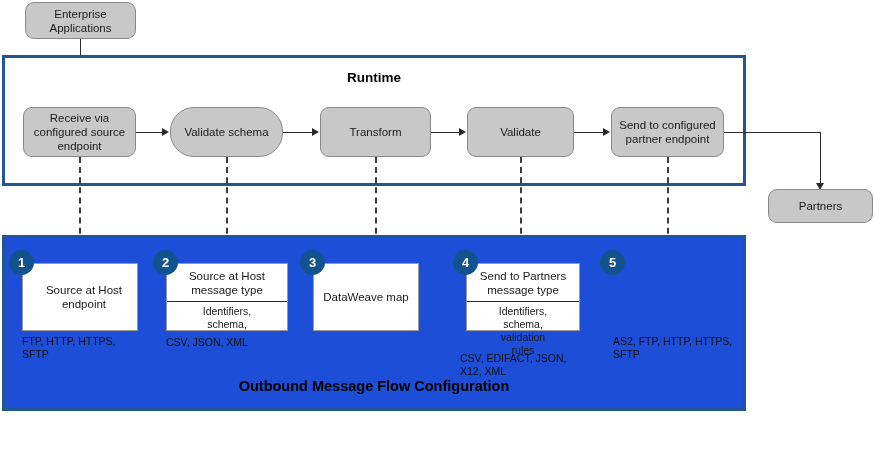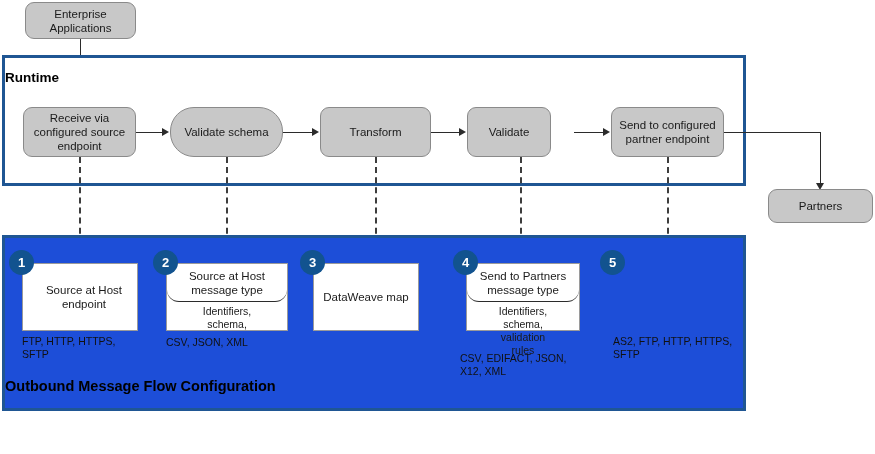--- a/index.html
+++ b/index.html
@@ -45,21 +45,21 @@
     left:2px; top:55px; width:744px; height:131px;
     background:#ffffff;
   }
   #config-frame{
     left:2px; top:235px; width:744px; height:176px;
     background:#1d4ed8;
   }
   .frame-title{
     position:absolute;
     width:100%;
-    text-align:left;
+    text-align:center;
     font-weight:bold;
     font-size:13.5px;
     color:#000000;
     left:0;
   }
   #runtime-title{top:12px;}
   #config-title{bottom:14px;font-size:14.5px;}
 
   
   .line{position:absolute;background:#2b2b2b;}
@@ -97,21 +97,20 @@
   .card-title{
     flex:1 1 auto;
     display:flex;
     align-items:center;
     justify-content:center;
     text-align:center;
     font-size:11.5px;
     line-height:14px;
     padding:3px 5px;
     box-sizing:border-box;
-    border-radius:12px;
   }
   .card-title.with-divider{
     border-bottom:1.3px solid #2b2b2b;
     flex:0 0 auto;
     min-height:38px;
   }
   .card-sub{
     flex:1 1 auto;
     display:flex;
     align-items:center;
@@ -163,21 +162,21 @@
   </div>
 
   <div class="node" style="left:170px;top:107px;width:113px;height:50px;border-radius:24px;">
     <span>Validate schema</span>
   </div>
 
   <div class="node" style="left:320px;top:107px;width:111px;height:50px;">
     <span>Transform</span>
   </div>
 
-  <div class="node" style="left:467px;top:107px;width:84px;height:50px;">
+  <div class="node" style="left:467px;top:107px;width:107px;height:50px;">
     <span>Validate</span>
   </div>
 
   <div class="node" style="left:611px;top:107px;width:113px;height:50px;">
     <span>Send to configured partner endpoint</span>
   </div>
 
   <div class="line hline" style="left:136px;top:131.5px;width:27px;"></div>
   <div class="arrow-head arrow-right" style="left:162px;top:127.5px;"></div>
 

